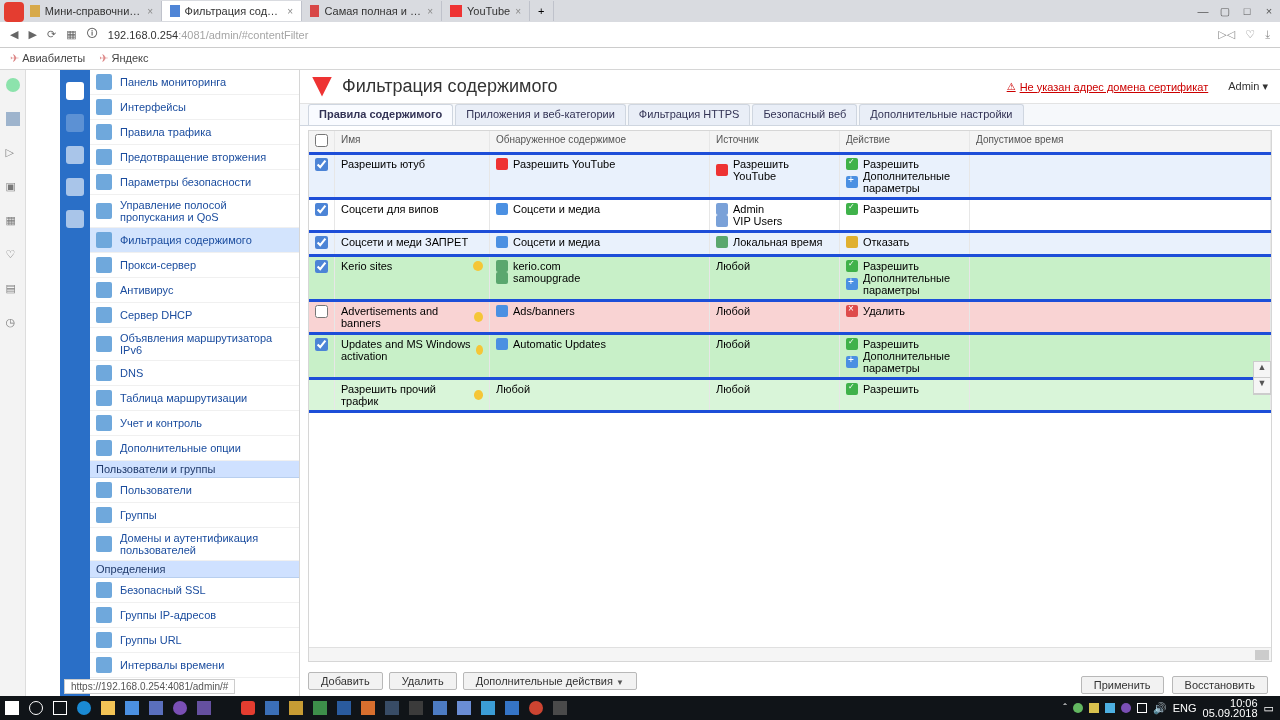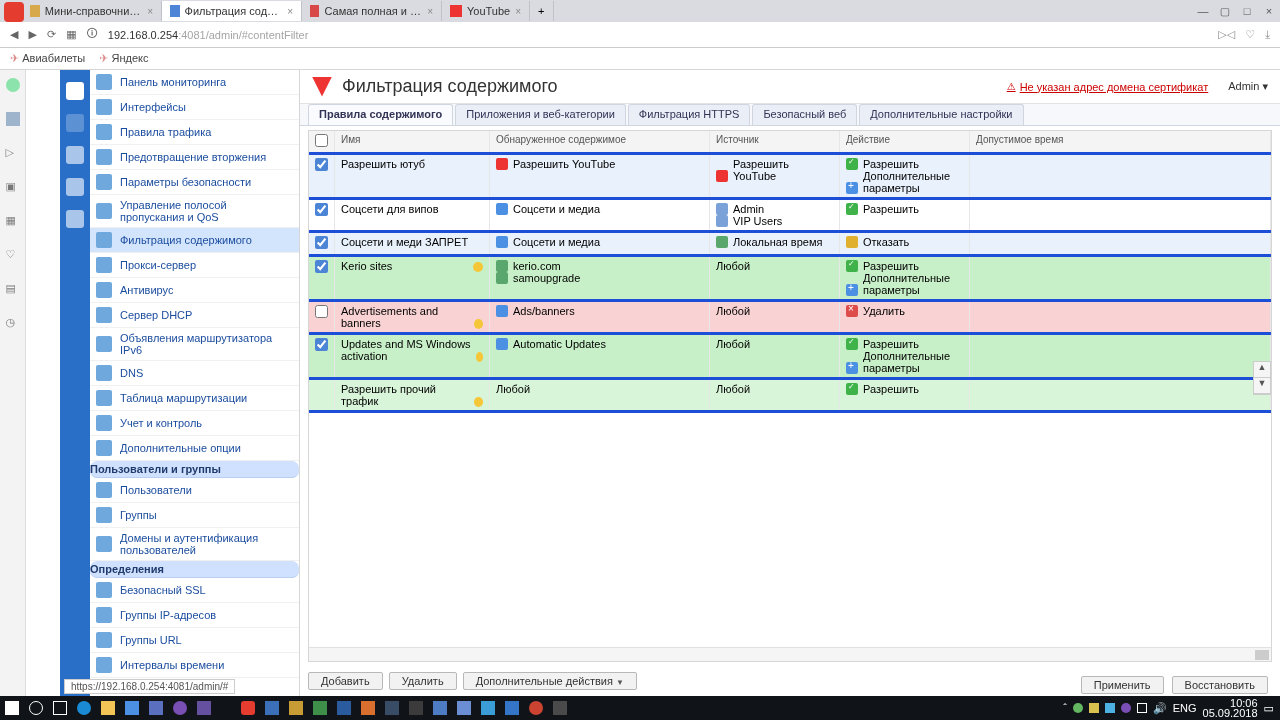--- a/index.html
+++ b/index.html
@@ -32,21 +32,21 @@
 
 .kerio { position:absolute; left:26px; right:0; top:70px; bottom:24px; display:flex;margin-left:34px; }
 .left-rail { width:30px; background:#2a6fc7; display:flex; flex-direction:column; align-items:center; gap:14px; padding-top:12px; }
 .left-rail span { width:18px; height:18px; background:rgba(255,255,255,.6); border-radius:3px; }
 .left-rail span.sel { background:#fff; }
 
 .nav { width:210px; background:#fff; border-right:1px solid #d6d6d6; overflow-y:auto; }
 .nav .item { display:flex; align-items:center; gap:8px; padding:4px 6px; border-bottom:1px solid #f0f0f0; cursor:pointer; color:#1a4c9e; }
 .nav .item .ic { width:16px; height:16px; background:#6fa8dc; border-radius:2px; flex-shrink:0; }
 .nav .item.active { background:#d3e4fd; font-weight:normal; }
-.nav .cat { background:#cfe1ff; color:#203a6b; padding:2px 0; font-weight:bold; border-bottom:1px solid #b8cfef;border-radius:7px; }
+.nav .cat { background:#cfe1ff; color:#203a6b; padding:2px 6px; font-weight:normal; border-bottom:1px solid #b8cfef; }
 
 .main { flex:1; display:flex; flex-direction:column; min-width:0; }
 .hdr { height:34px; display:flex; align-items:center; gap:10px; padding:0 12px; border-bottom:1px solid #e3e3e3; }
 .hdr .ic { width:20px; height:20px; background:#e33; clip-path:polygon(0 0,100% 0,50% 100%); }
 .hdr h1 { font-size:18px; font-weight:normal; color:#333; }
 .hdr .warn { margin-left:auto; font-size:10px; color:#c00; text-decoration:underline; display:flex; align-items:center; gap:4px; }
 .hdr .admin { color:#333; margin-left:10px; }
 
 .tabs { display:flex; padding:0 8px; border-bottom:1px solid #cfd6e0; background:#f6f8fb; height:22px; }
 .tabs .tab { padding:3px 10px; border:1px solid #cfd6e0; border-bottom:none; margin-right:2px; background:#e9eef7; border-radius:3px 3px 0 0; color:#335; cursor:pointer; }
@@ -54,21 +54,21 @@
 
 .grid-wrap { flex:1; position:relative; margin:4px 8px; border:1px solid #d6d6d6; overflow:hidden; background:#fff; }
 .grid { width:100%; border-collapse:collapse; }
 .grid th, .grid td { border-right:1px solid #e7e7e7; border-bottom:3px solid #1d4ed8; padding:3px 6px; text-align:left; vertical-align:top; font-size:10px; }
 .grid th { background:#f4f4f4; color:#555; font-weight:normal; }
 .grid tr.row-hover { background:#e9f1fc; }
 .grid tr.green td { background:#c8f0c8; }
 .grid tr.pink td { background:#f9d3d3; }
 .grid tr.ltgreen td { background:#d9f5d9; }
 .chk { accent-color:#4c84d6; }
-.cell { display:flex; align-items:flex-end; gap:5px; }
+.cell { display:flex; align-items:center; gap:5px; }
 .cell .ci { width:12px; height:12px; display:inline-block; border-radius:2px; flex-shrink:0; }
 .i-yt { background:#e33; }
 .i-media { background:#4b90e2; }
 .i-user { background:#7aa1d8; }
 .i-net { background:#5aa76e; }
 .i-ok { width:12px;height:12px;border-radius:50%;background:#3fb24a;position:relative;}
 .i-ok::after{content:"✓";color:#fff;font-size:8px;position:absolute;left:2px;top:-1px;}
 .i-deny{width:12px;height:12px;border-radius:50%;background:#e0b030;}
 .i-del{width:12px;height:12px;border-radius:50%;background:#de4b4b;position:relative;}
 .i-del::after{content:"×";color:#fff;font-size:10px;position:absolute;left:2px;top:-2px;}

